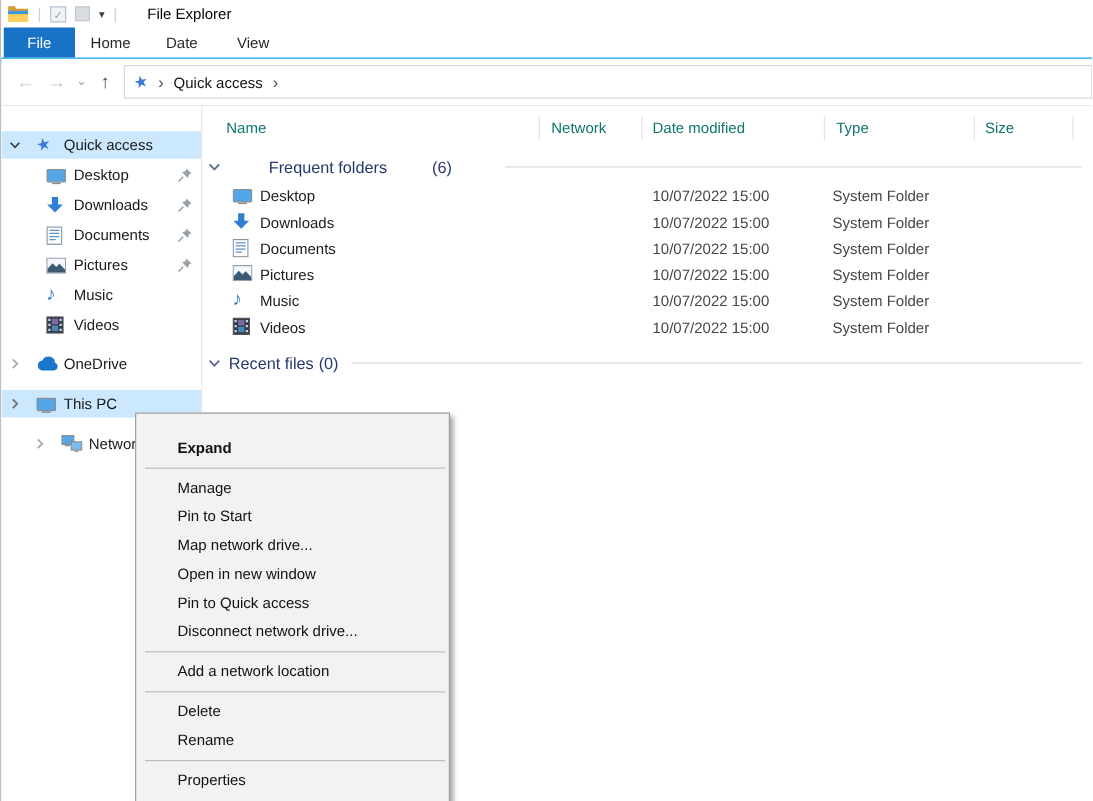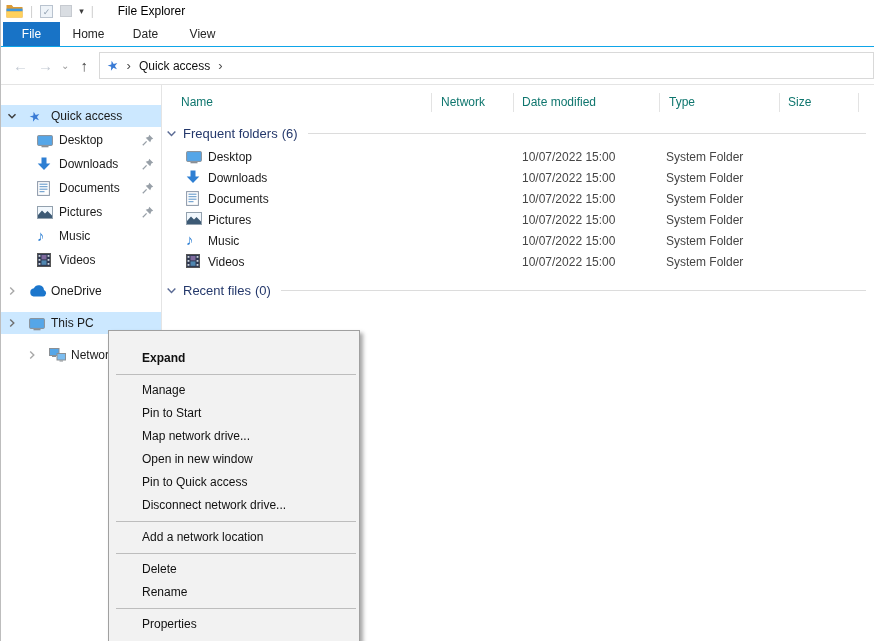--- a/index.html
+++ b/index.html
@@ -252,21 +252,21 @@
     <span class="ch" style="left:279px;">Network</span>
     <span class="ch" style="left:360px;">Date modified</span>
     <span class="ch" style="left:507px;">Type</span>
     <span class="ch" style="left:626px;">Size</span>
     <div class="cd" style="left:269px;"></div>
     <div class="cd" style="left:351px;"></div>
     <div class="cd" style="left:497px;"></div>
     <div class="cd" style="left:617px;"></div>
     <div class="cd" style="left:696px;"></div>
 
-    <div class="group" style="top:37px;">
+    <div class="group" style="top:37px;gap:32px;">
       <span class="gchev">
           <svg width="11" height="11" viewBox="0 0 10 10">
             <path d="M1.5 3.2 L5 6.8 L8.5 3.2" fill="none" stroke="#5a6a94" stroke-width="1.3"></path>
           </svg>
         </span>
       <span>Frequent folders</span>
       <span class="gcount">(6)</span>
       <span class="gline"></span>
     </div>
 

